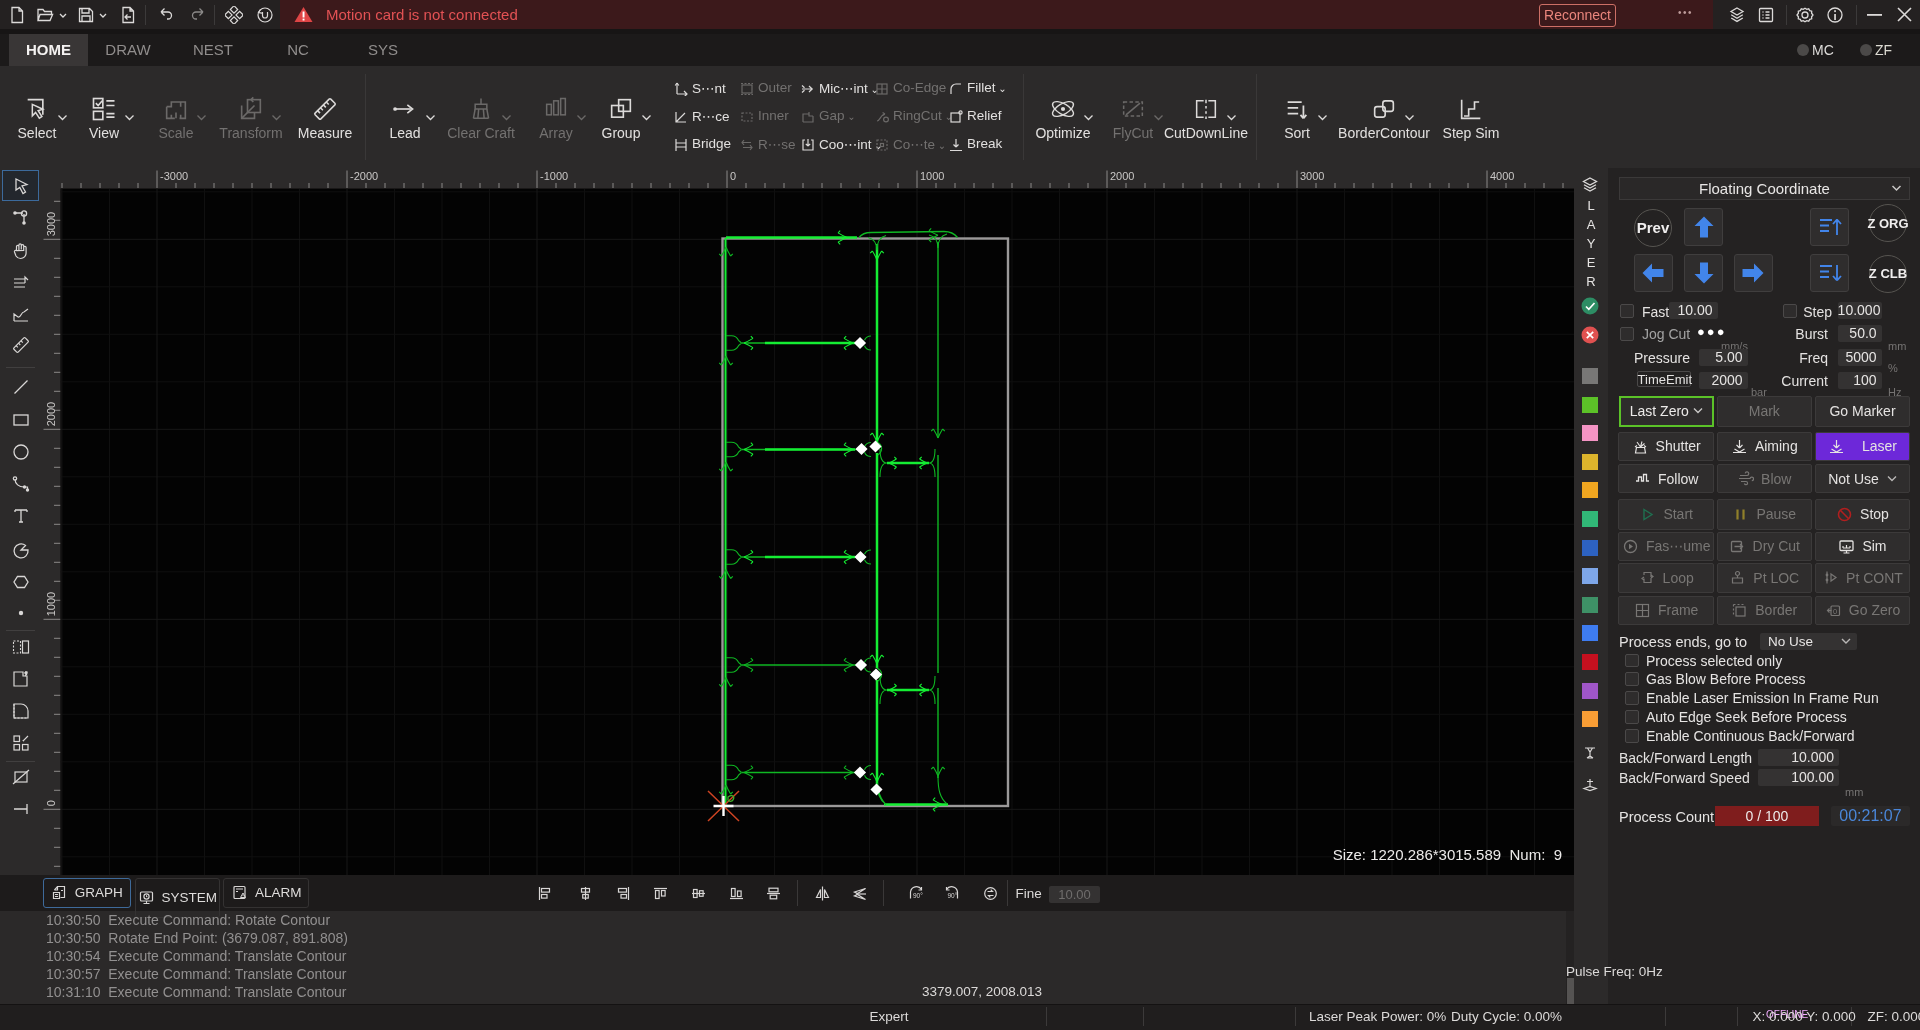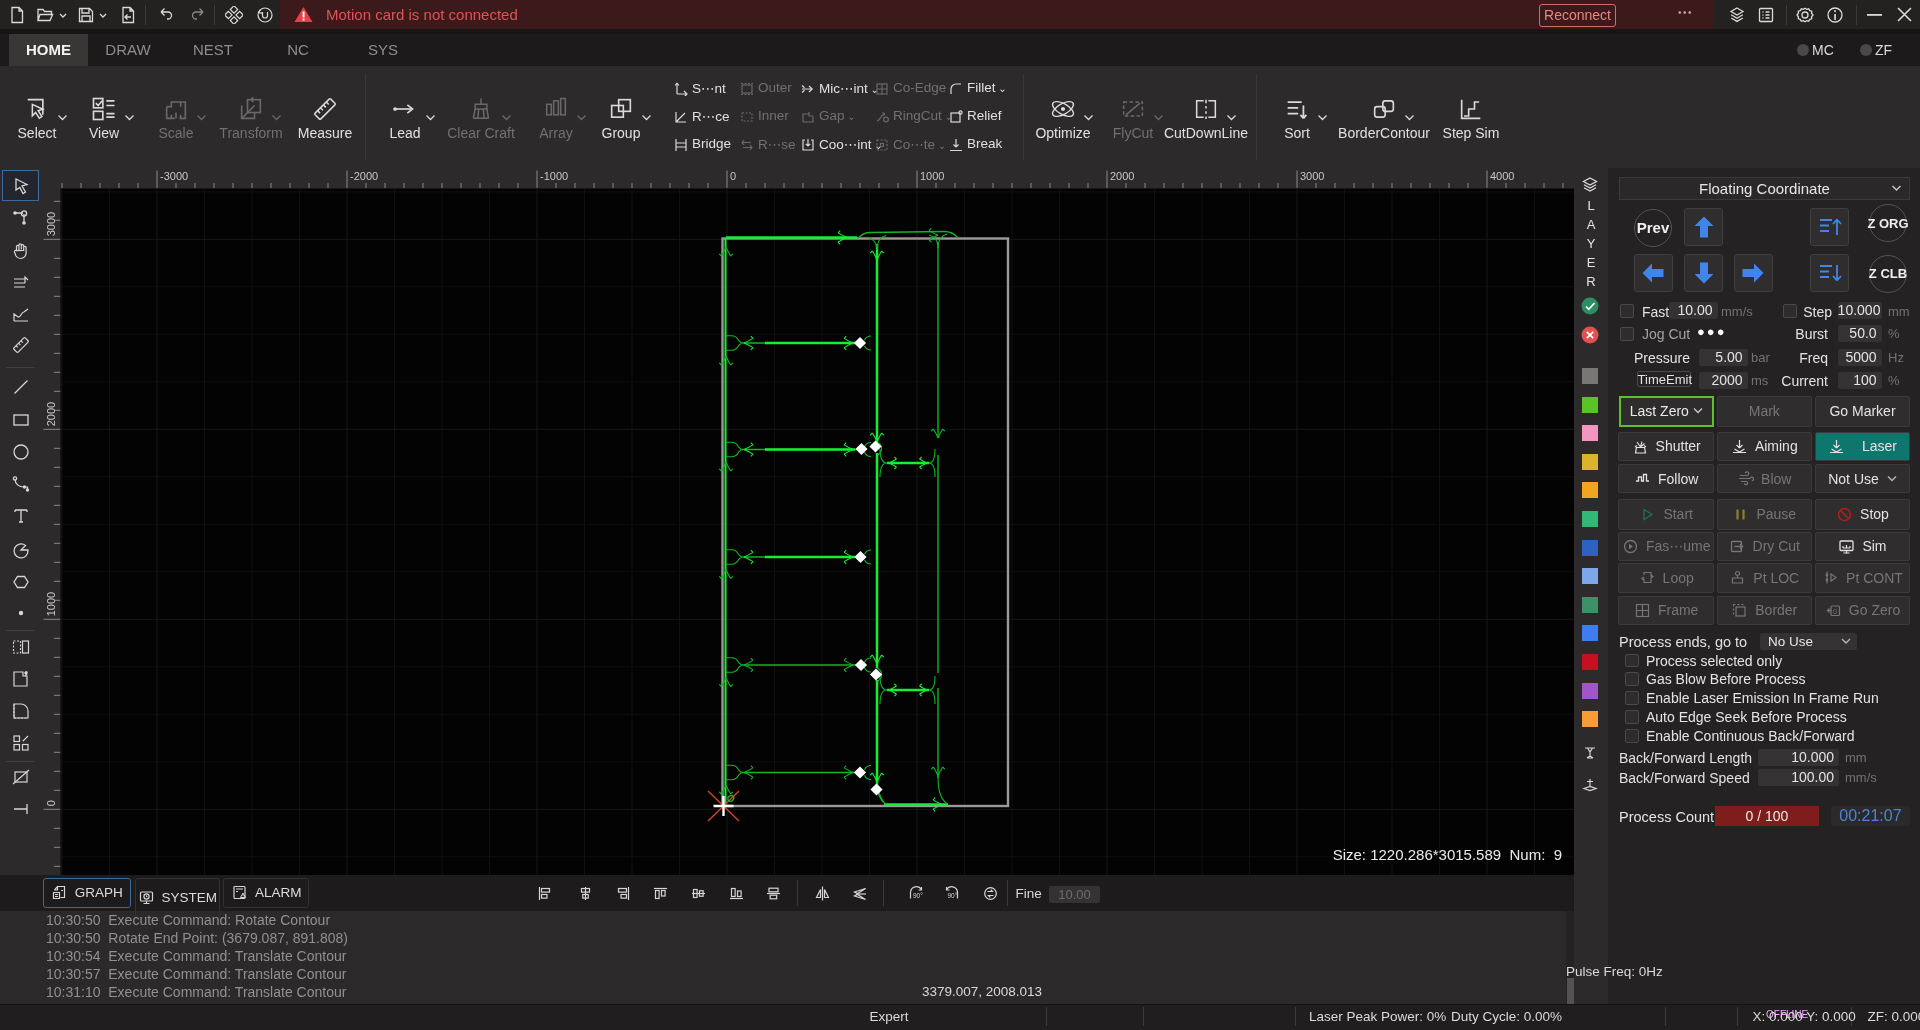--- a/index.html
+++ b/index.html
@@ -1,21 +1,21 @@
 <!DOCTYPE html>
 <html><head><meta charset="utf-8">
 <style>
 *{margin:0;padding:0;box-sizing:border-box;}
 html,body{width:1920px;height:1030px;overflow:hidden;background:#1f1d1d;}
 body{font-family:"Liberation Sans",sans-serif;-webkit-font-smoothing:antialiased;}
 #app{position:absolute;left:0;top:0;width:1920px;height:1030px;}
 .abs{position:absolute;}
 .tb-sep{position:absolute;width:1px;background:#3a3838;}
 .inp{position:absolute;background:#343232;border-radius:2px;color:#e6e4e3;font-size:14px;text-align:right;padding-right:5px;line-height:17px;height:17px;}
-.unit{position:absolute;color:#757372;font-size:13px;}
+.unit{position:absolute;color:#757372;font-size:11px;margin-top:36px;}
 .cb{position:absolute;width:14px;height:14px;background:#2e2c2c;border:1px solid #4b4949;border-radius:2px;}
 .flab{position:absolute;color:#e4e2e1;font-size:14px;white-space:nowrap;}
 </style></head><body>
 <div id="app">
 
 <div class="abs" style="left:0;top:0;width:1920px;height:30px;background:#242121"></div>
 <div class="abs" style="left:280px;top:0;width:1433px;height:29px;background:#3c191b"></div>
 <svg class="abs" style="left:8px;top:6px" width="18" height="18" viewBox="0 0 18 18">
       <path d="M4 1.5 h7 l3.5 3.5 v11.5 h-10.5 z M11 1.5 v3.5 h3.5" fill="none" stroke="#dcdad9" stroke-width="1.3"></path>
     </svg>
@@ -649,21 +649,21 @@
         <path d="M4.5 9.5 h8 l1 5.5 h-10 z" fill="none" stroke="#e5e3e2" stroke-width="1.2"></path>
       </svg>
       <span>Shutter</span>
     </div>
     <div class="abs" style="left:1716.7px;top:431.7px;width:95.2px;height:29px;background:#2f2d2d;border:1px solid #3c3a3a;border-radius:2px;color:#e5e3e2;font-size:14px;display:flex;align-items:center;justify-content:center;gap:7px;">
       <svg width="17" height="17" viewBox="0 0 17 17" style="flex:none">
         <path d="M8.5 2 v7 M8.5 10 l-3 -3.2 M8.5 10 l3 -3.2 M3.5 11 l5 3 5 -3 M2 14.5 h13" fill="none" stroke="#e5e3e2" stroke-width="1.2"></path>
       </svg>
       <span>Aiming</span>
     </div>
-    <div class="abs" style="left:1814.8px;top:431.7px;width:95.4px;height:29px;background:#0f766e;border:1px solid #3c3a3a;border-radius:2px;color:#e5e3e2;font-size:14px;display:flex;align-items:center;justify-content:center;gap:17px;">
+    <div class="abs" style="left:1814.8px;top:431.7px;width:95.4px;height:29px;background:#6d28d9;border:1px solid #3c3a3a;border-radius:2px;color:#e5e3e2;font-size:14px;display:flex;align-items:center;justify-content:center;gap:17px;">
       <svg width="17" height="17" viewBox="0 0 17 17" style="flex:none">
         <path d="M8.5 2 v7 M8.5 10 l-3 -3.2 M8.5 10 l3 -3.2 M3.5 11 l5 3 5 -3 M2 14.5 h13" fill="none" stroke="#e5e3e2" stroke-width="1.2"></path>
       </svg>
       <span>Laser</span>
     </div>
     <div class="abs" style="left:1618.2px;top:464px;width:96px;height:29px;background:#2f2d2d;border:1px solid #3c3a3a;border-radius:2px;color:#e5e3e2;font-size:14px;display:flex;align-items:center;justify-content:center;gap:7px;">
       <svg width="17" height="17" viewBox="0 0 17 17" style="flex:none">
         <path d="M2 11 h2.5 V7 h3 v4 h2 V4.5 h3 V11 h2.5" fill="none" stroke="#e5e3e2" stroke-width="1.3"></path>
       </svg>
       <span>Follow</span>

